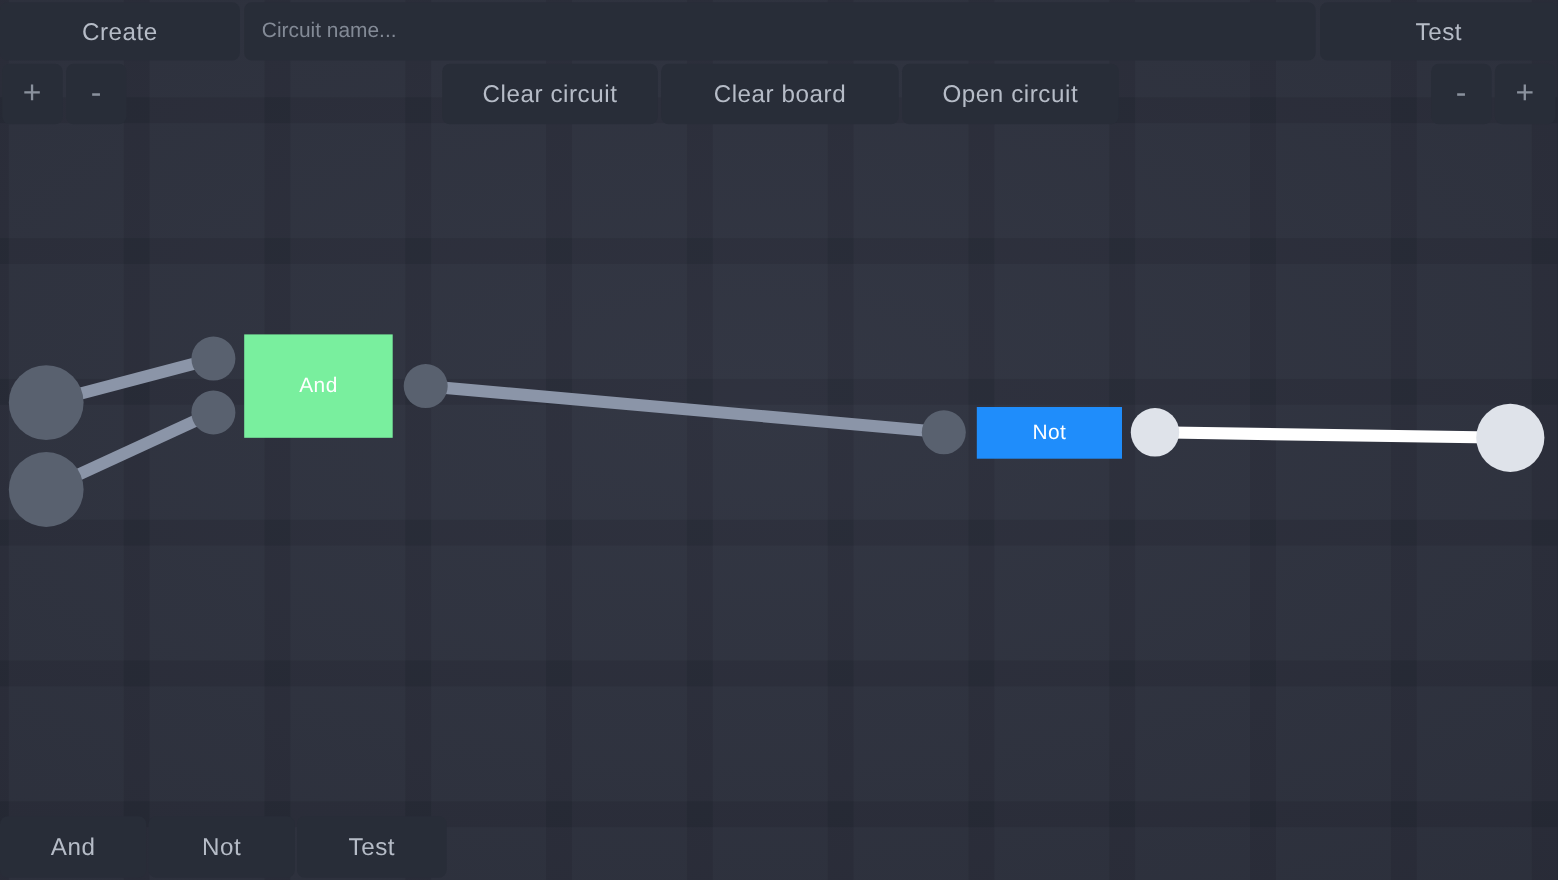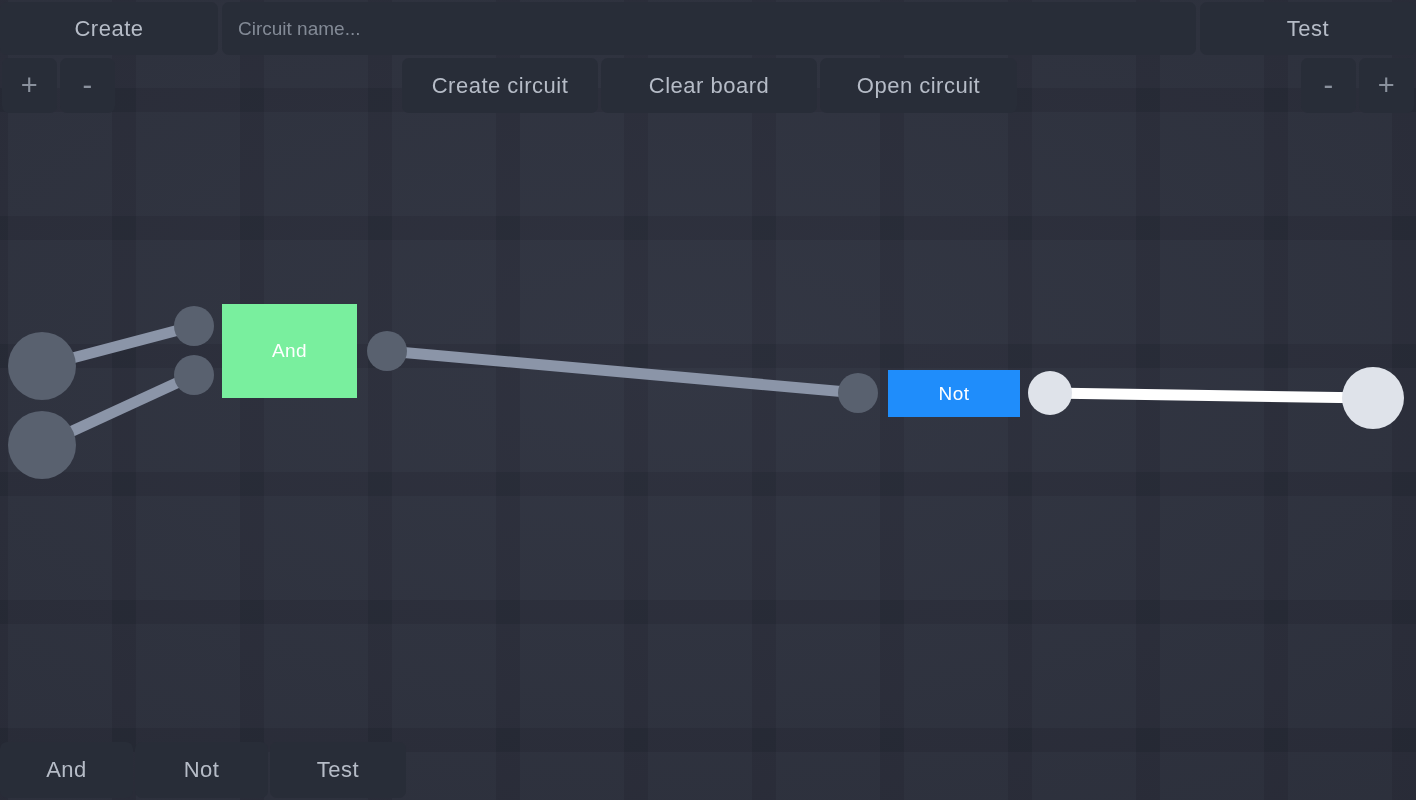--- a/index.html
+++ b/index.html
@@ -149,21 +149,21 @@
 
   <button class="btn" id="menu-button" style="width:216px;height:53px;margin:2px 0 2px 0;">Test</button>
 </div>
 
 <div class="bar" id="top-row-2">
   <button class="btn tiny-btn" style="width:55px;height:55px;margin:1px 3px 1px 2px;">+</button>
   <button class="btn tiny-btn" style="width:55px;height:55px;margin:1px 3px 1px 0;">-</button>
 
   <div class="spacer"></div>
 
-  <button class="btn" style="width:196px;height:55px;margin:1px 3px 1px 0;">Create circuit</button>
+  <button class="btn" style="width:196px;height:55px;margin:1px 3px 1px 0;">Clear circuit</button>
   <button class="btn" style="width:216px;height:55px;margin:1px 3px 1px 0;">Clear board</button>
   <button class="btn" style="width:197px;height:55px;margin:1px 0 1px 0;">Open circuit</button>
 
   <div class="spacer"></div>
 
   <button class="btn tiny-btn" style="width:55px;height:55px;margin:1px 3px 1px 0;">-</button>
   <button class="btn tiny-btn" style="width:55px;height:55px;margin:1px 2px 1px 0;">+</button>
 </div>
 
 <div class="bar" id="bottom-row">

